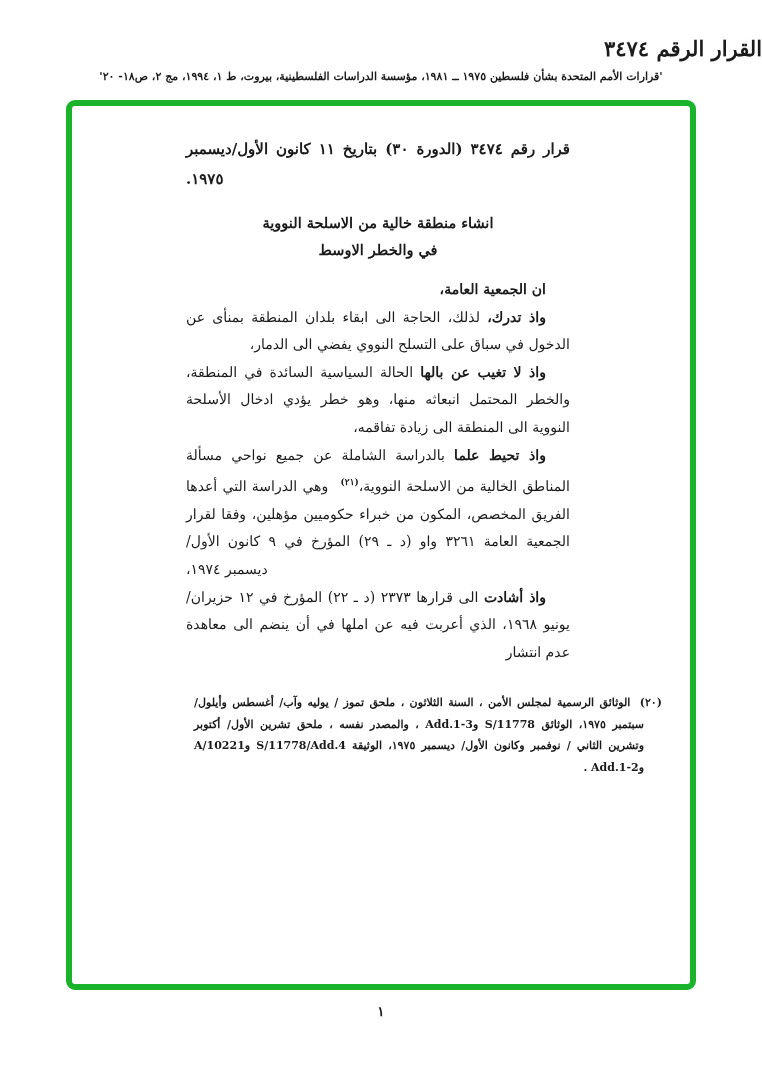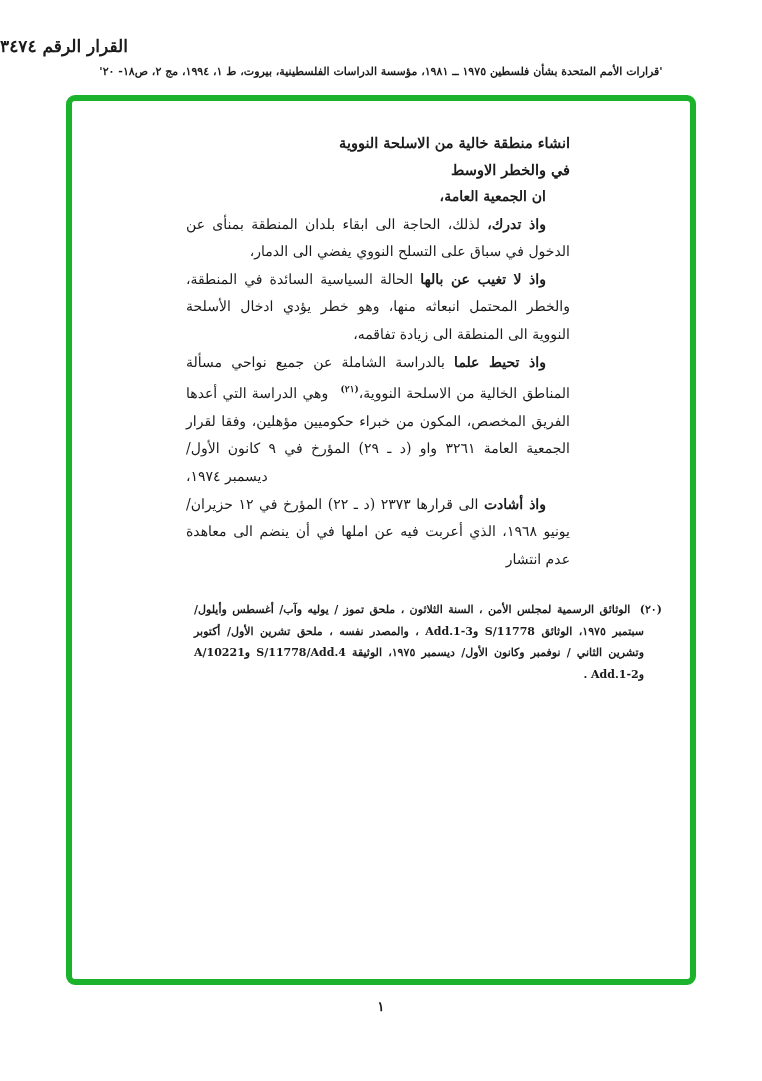--- a/index.html
+++ b/index.html
@@ -4,21 +4,21 @@
 <style>
   html, body { margin: 0; padding: 0; }
   body {
     width: 762px; height: 1081px;
     background: #ffffff;
     color: #1b1b1b;
     font-family: "DejaVu Serif", "Liberation Serif", serif;
     overflow: hidden;
   }
   .page-title {
-    text-align: left; font-weight: 700; font-size: 17px;
+    text-align: right; font-weight: 700; font-size: 21px;
     padding-top: 36px; letter-spacing: 0.5px;
   }
   .page-source {
     text-align: center; font-weight: 700; font-size: 11px;
     margin-top: 9px; white-space: nowrap;
   }
   .frame {
     width: 630px; height: 890px;
     margin: 17px auto 0 auto;
     border: 6px solid #1ab32b;
@@ -26,24 +26,24 @@
     box-sizing: border-box;
     overflow: hidden;
   }
   .doc-column { margin: 28px 120px 0 114px; }
   .doc-heading {
     margin: 0; font-size: 15px; font-weight: 700;
     line-height: 30px;
     text-align: justify; text-align-last: left;
   }
   .doc-subtitle {
-    
+    margin-top: 15px; text-align: center;
     font-weight: 700; font-size: 14.5px; line-height: 27px;
   }
-  .doc-body { }
+  .doc-body { margin-top: 13px; }
   .body-para {
     margin: 0; font-size: 14px; line-height: 27.6px;
     text-align: justify; text-indent: 24px;
   }
   .body-para.last-left { text-align-last: left; }
   .body-para.last-justify { text-align-last: justify; }
   .body-para b.lead { font-weight: 700; }
   sup.fn-ref {
     font-size: 9px; font-weight: 700;
     vertical-align: 6px; margin-left: 7px;
@@ -66,20 +66,21 @@
 <div>
 
   <div class="page-title">القرار الرقم ٣٤٧٤</div>
 
   <div class="page-source">'قرارات الأمم المتحدة بشأن فلسطين ١٩٧٥ ــ ١٩٨١، مؤسسة الدراسات الفلسطينية، بيروت، ط ١، ١٩٩٤، مج ٢، ص١٨- ٢٠'</div>
 
   <div class="frame" style="border-color: rgb(26, 179, 43);">
 
     <div class="doc-column">
 
+      <p class="doc-heading">قرار رقم ٣٤٧٤ (الدورة ٣٠) بتاريخ ١١ كانون الأول/ديسمبر ١٩٧٥.</p>
 
       <div class="doc-subtitle">
         <div>انشاء منطقة خالية من الاسلحة النووية</div>
         <div>في والخطر الاوسط</div>
       </div>
 
       <div class="doc-body">
 
       <p class="body-para"><b class="lead">ان الجمعية العامة،</b></p>
           <p class="body-para"><b class="lead">واذ تدرك،</b> لذلك، الحاجة الى ابقاء بلدان المنطقة بمنأى عن الدخول في سباق على التسلح النووي يفضي الى الدمار،</p>

